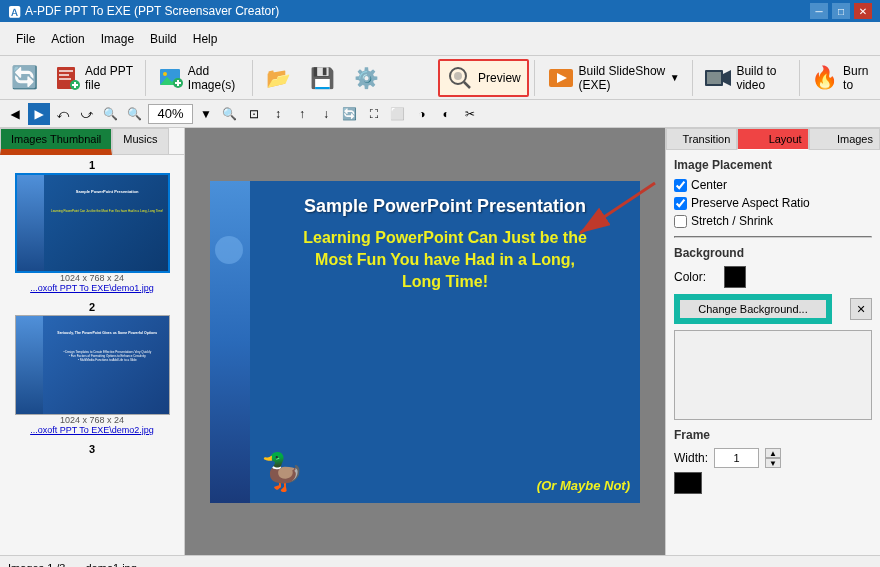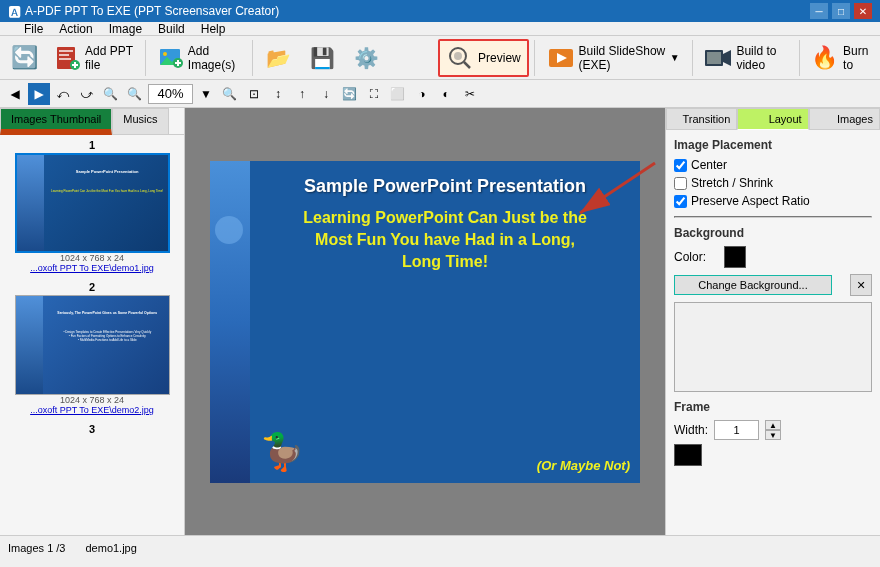--- a/index.html
+++ b/index.html
@@ -6,21 +6,21 @@
     body { font-family: 'Segoe UI', Tahoma, Geneva, Verdana, sans-serif; font-size: 12px; background: #f0f0f0; user-select: none; overflow: hidden; width: 880px; height: 567px; }
 
     
     .title-bar { background: #1a6bb5; color: white; height: 22px; display: flex; align-items: center; justify-content: space-between; padding: 0 8px; font-size: 12px; }
     .title-bar-title { display: flex; align-items: center; gap: 4px; }
     .title-bar-controls { display: flex; gap: 4px; }
     .title-btn { width: 18px; height: 16px; border: none; background: #4a8fcb; color: white; font-size: 10px; cursor: pointer; display: flex; align-items: center; justify-content: center; }
     .title-btn.close { background: #c0392b; }
 
     
-    .menu-bar { background: #f0f0f0; height: 14px; display: flex; align-items: center; padding: 0 16px; border-bottom: 1px solid #ccc; }
+    .menu-bar { background: #f0f0f0; height: 34px; display: flex; align-items: center; padding: 0 8px; border-bottom: 1px solid #ccc; }
     .menu-item { padding: 2px 8px; cursor: pointer; font-size: 12px; }
 
     
     .toolbar { background: #f0f0f0; height: 44px; display: flex; align-items: center; padding: 2px 4px; border-bottom: 1px solid #ccc; gap: 2px; }
     .toolbar-btn { display: flex; align-items: center; gap: 4px; padding: 3px 6px; cursor: pointer; border: 1px solid transparent; border-radius: 2px; font-size: 12px; }
     .toolbar-btn.highlighted { border: 2px solid #e53935; background: #fff3e0; }
     .toolbar-icon { width: 28px; height: 28px; display: flex; align-items: center; justify-content: center; font-size: 18px; }
     .toolbar-divider { width: 1px; height: 36px; background: #ccc; margin: 0 3px; }
     .dropdown-arrow { font-size: 10px; }
 
@@ -46,29 +46,29 @@
     .thumb-link { font-size: 9px; color: #0000cc; text-align: center; text-decoration: underline; cursor: pointer; }
 
     
     .canvas-area { flex: 1; background: #808080; display: flex; align-items: center; justify-content: center; position: relative; overflow: hidden; }
     .slide-canvas { width: 430px; height: 322px; background: #1a5aa0; position: relative; overflow: hidden; }
 
     
     .right-panel { width: 215px; background: #f5f5f5; border-left: 1px solid #ccc; display: flex; flex-direction: column; }
     .right-tabs { display: flex; border-bottom: 1px solid #ccc; }
     .right-tab { flex: 1; text-align: right; padding: 4px 6px; cursor: pointer; border: 1px solid #ccc; border-bottom: none; font-size: 11px; background: #e0e0e0; }
-    .right-tab.active { background: #bef264; border-bottom: 1px solid white; margin-bottom: -1px; z-index: 1; }
+    .right-tab.active { background: #ef4444; border-bottom: 1px solid white; margin-bottom: -1px; z-index: 1; }
     .right-content { padding: 8px; flex: 1; }
     .section-title { font-size: 12px; font-weight: bold; margin-bottom: 6px; color: #333; }
     .checkbox-row { display: flex; align-items: center; gap: 4px; margin-bottom: 4px; font-size: 12px; }
     .checkbox-row input[type=checkbox] { width: 13px; height: 13px; }
     .field-row { display: flex; align-items: center; gap: 18px; margin-bottom: 6px; font-size: 12px; }
     .color-box { width: 22px; height: 22px; border: 1px solid #555; cursor: pointer; }
     .mode-select { flex: 1; height: 22px; border: 1px solid #aaa; font-size: 11px; }
-    .bg-btn { padding: 3px 8px; font-size: 11px; border: 1px solid #14b8a6; background: #e0e0e0; cursor: pointer; flex: 1; }
+    .bg-btn { padding: 3px 8px; font-size: 11px; border: 6px solid #14b8a6; background: #e0e0e0; cursor: pointer; flex: 1; }
     .clear-btn { width: 22px; height: 22px; border: 1px solid #aaa; background: #e0e0e0; cursor: pointer; display: flex; align-items: center; justify-content: center; font-size: 11px; }
     .bg-preview { width: 100%; height: 90px; border: 1px solid #aaa; background: #f0f0f0; margin-bottom: 8px; }
     .frame-title { font-size: 12px; font-weight: bold; margin-bottom: 6px; color: #333; }
     .width-row { display: flex; align-items: center; gap: 6px; font-size: 12px; }
     .width-input { width: 45px; height: 20px; border: 1px solid #aaa; text-align: center; font-size: 11px; }
     .spinner-btns { display: flex; flex-direction: column; }
     .spin-btn { width: 16px; height: 10px; border: 1px solid #aaa; background: #e8e8e8; cursor: pointer; font-size: 8px; display: flex; align-items: center; justify-content: center; }
     .color-row { display: flex; gap: 4px; margin-top: 4px; }
 
     
@@ -292,26 +292,26 @@
       <div class="right-tab">Images</div>
     </div>
     <div class="right-content">
 
       <div class="section-title">Image Placement</div>
       <div class="checkbox-row">
         <input type="checkbox" checked="" style="">
         <label>Center</label>
       </div>
       <div class="checkbox-row">
+        <input type="checkbox" checked="" style="">
+        <label>Preserve Aspect Ratio</label>
+      </div>
+      <div class="checkbox-row">
         <input type="checkbox" style="">
         <label>Stretch / Shrink</label>
-      </div>
-      <div class="checkbox-row">
-        <input type="checkbox" checked="" style="">
-        <label>Preserve Aspect Ratio</label>
       </div>
 
       <hr style="margin: 8px 0; border-color:#ccc;">
 
       <div class="section-title">Background</div>
       <div class="field-row">
         <span>Color:</span>
         <div class="color-box" style="background:#000000;"></div>
       </div>
       <div class="field-row">

